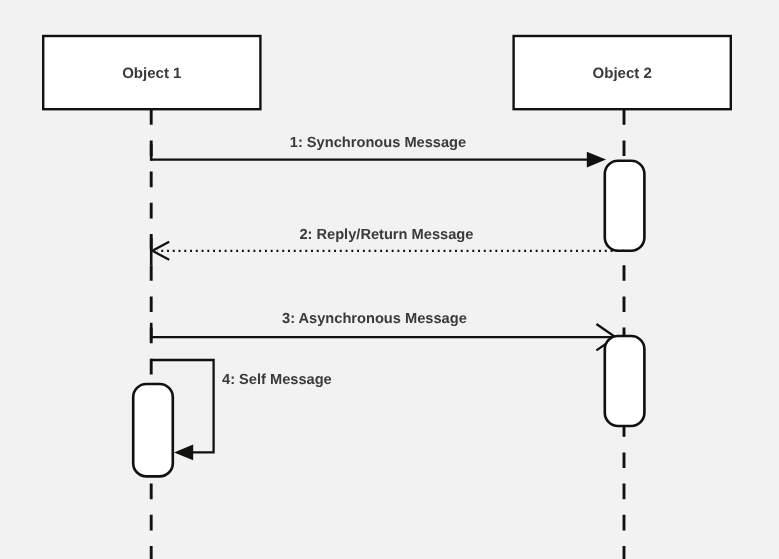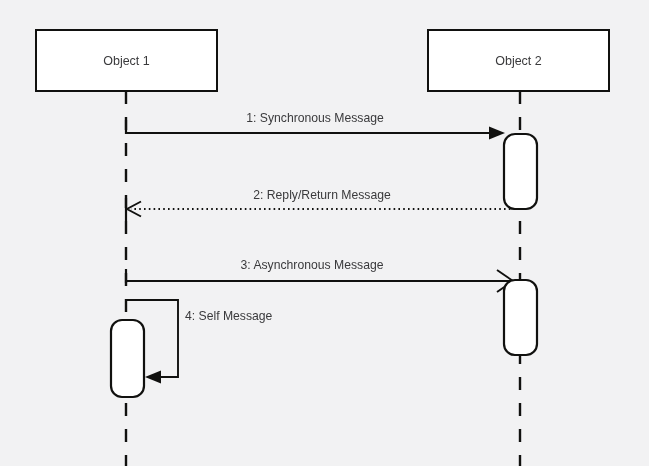--- a/index.html
+++ b/index.html
@@ -12,20 +12,21 @@
     background: #f2f2f3;
     font-family: "Liberation Sans", sans-serif;
     overflow: hidden;
     position: relative;
   }
   #diagram-root {
     position: absolute;
     inset: 0;
     width: 649px;
     height: 380px;
+    font-weight: bold;
   }
   svg.sequence-canvas {
     display: block;
     width: 649px;
     height: 466px;
   }
   .obj-box-rect {
     fill: #ffffff;
     stroke: #11110f;
     stroke-width: 2;

